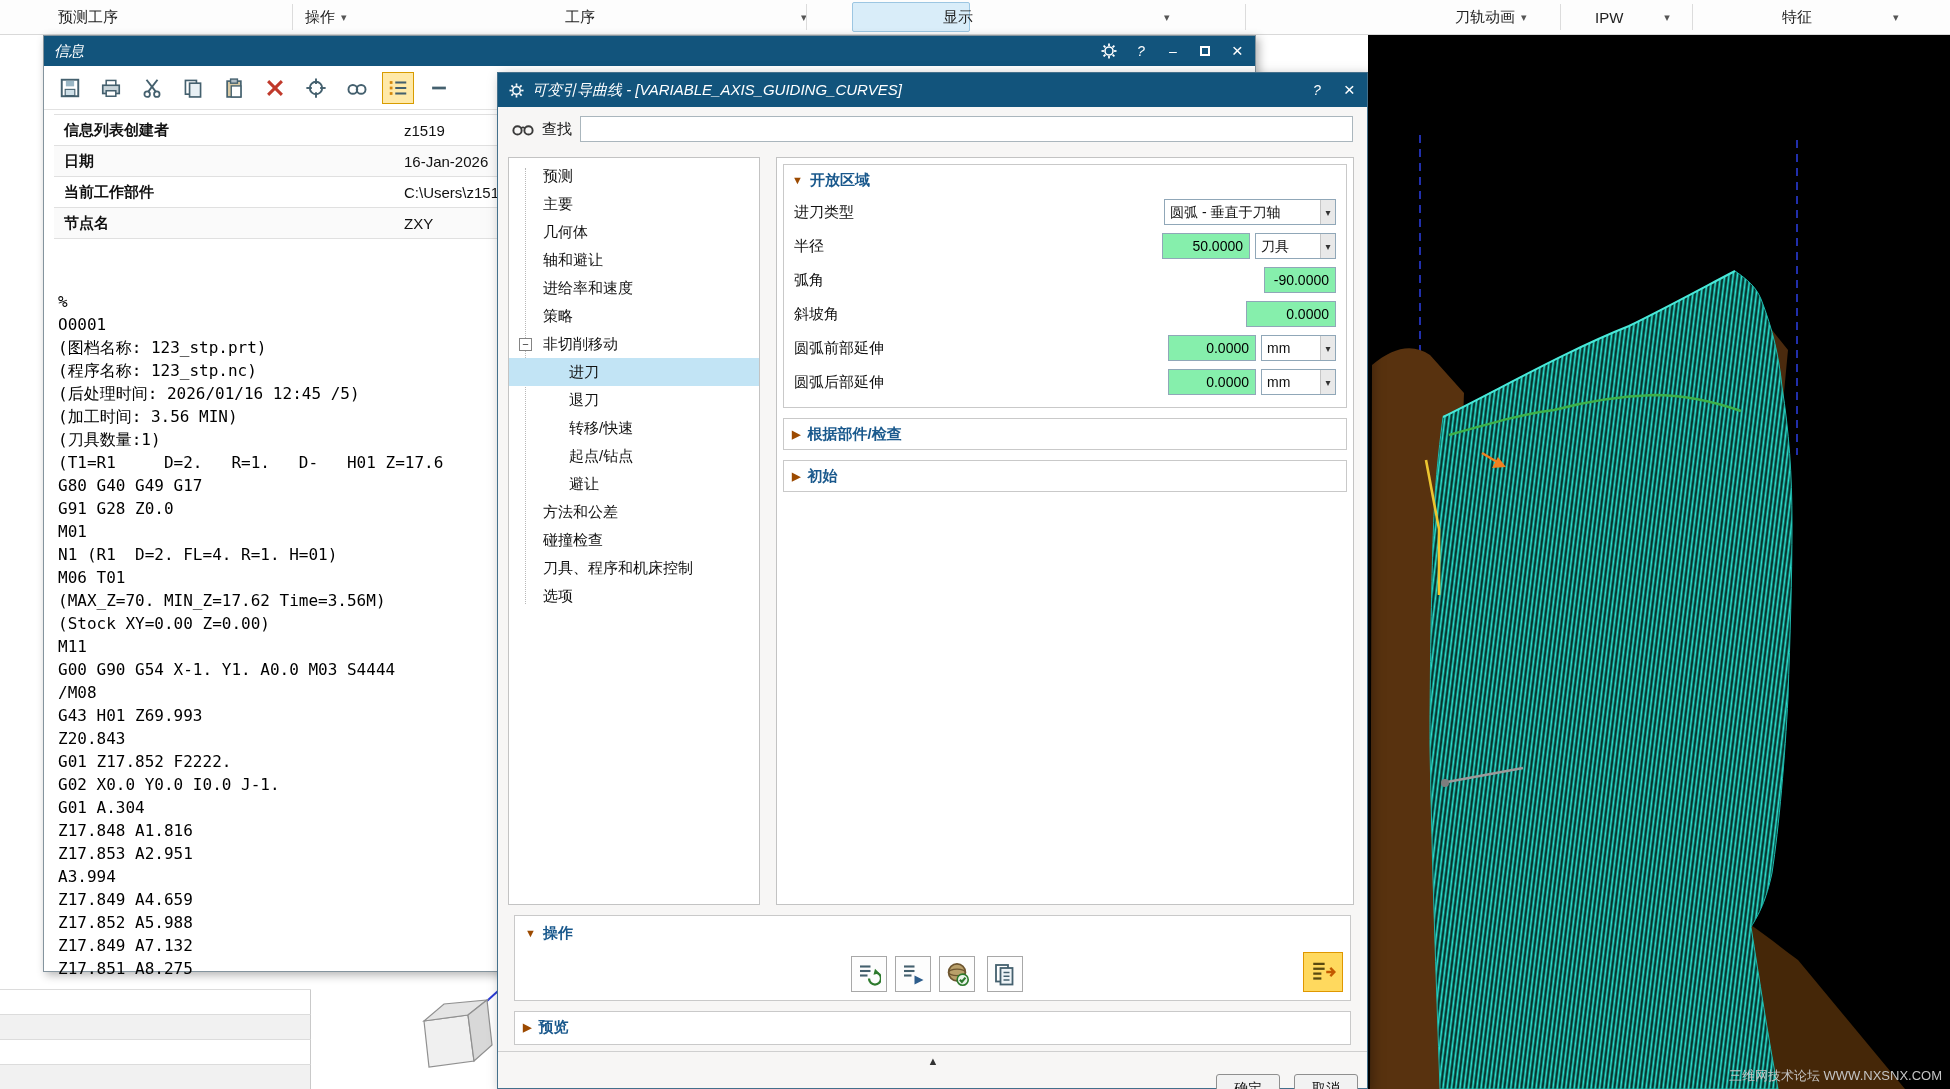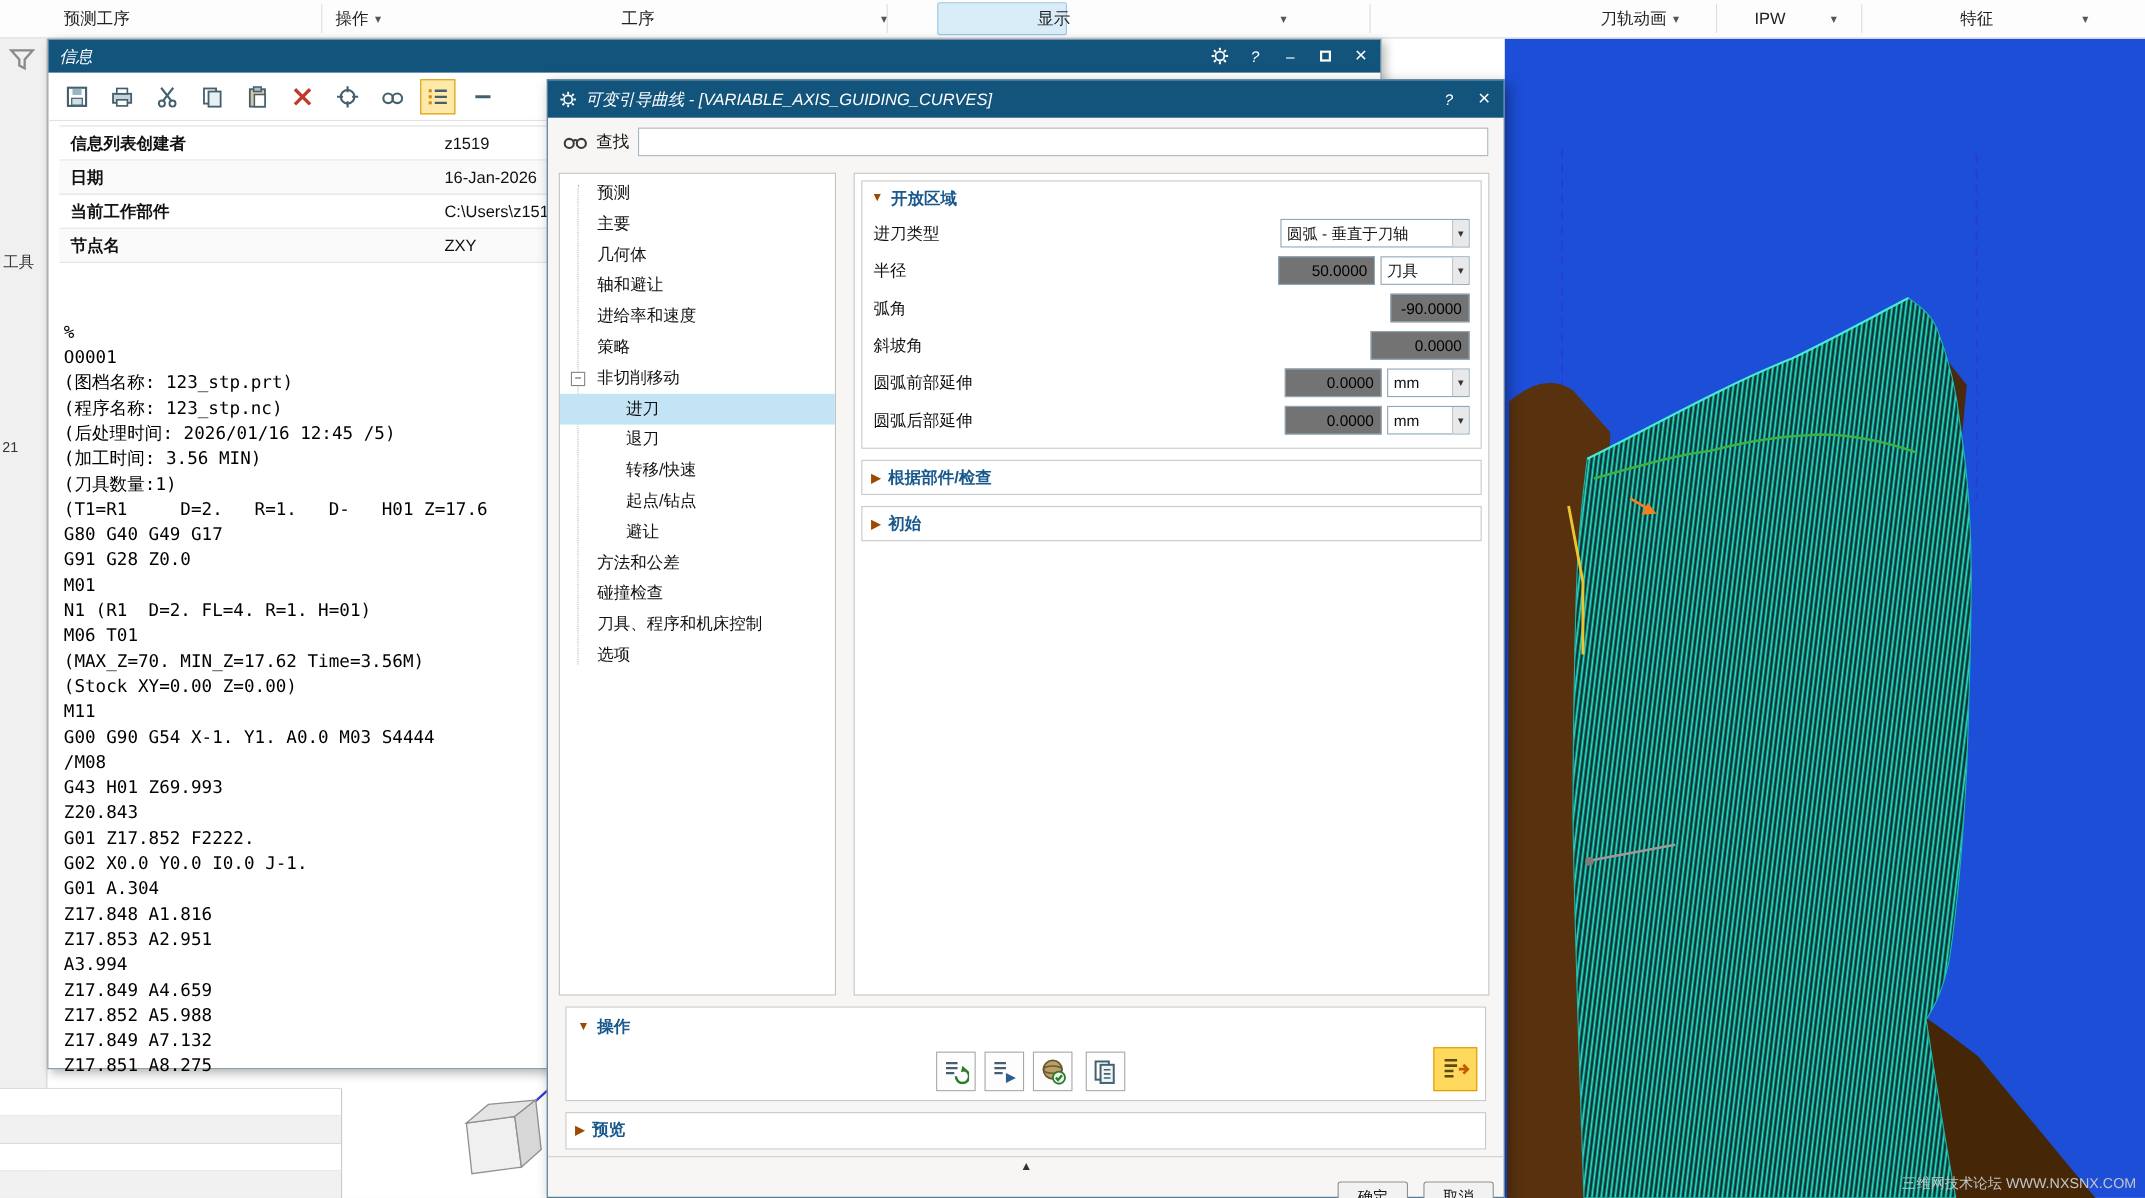--- a/index.html
+++ b/index.html
@@ -76,21 +76,21 @@
   .expander{position:absolute;left:10px;top:8px;width:13px;height:13px;border:1px solid #848484;
             background:#fff;font-size:11px;line-height:10px;text-align:center;color:#333;z-index:1;}
   .rpanel{position:absolute;left:278px;top:84px;width:578px;height:748px;background:#fff;
           border:1px solid #c3c3c3;padding:6px;}
   .gbox{border:1px solid #c9c9c9;background:#fff;margin-bottom:10px;}
   .ghead{height:30px;display:flex;align-items:center;gap:7px;padding:0 8px;font-size:15px;
          font-weight:bold;color:#19588c;}
   .sarrow{color:#9c4a00;font-size:11px;}
   .prow{height:34px;display:flex;align-items:center;padding:0 10px;font-size:15px;gap:5px;}
   .prow .sp{flex:1;}
-  .numin{height:26px;border:1px solid #90a7b8;background:#737373;font-size:14px;text-align:right;
+  .numin{height:26px;border:1px solid #90a7b8;background:#86efac;font-size:14px;text-align:right;
          padding:0 6px;font-family:inherit;}
   .selbox{height:26px;border:1px solid #90a7b8;background:#fff;display:flex;align-items:stretch;}
   .selbox .txt{flex:1;font-size:14px;padding:4px 5px 0;white-space:nowrap;overflow:hidden;}
   .selbox .da{width:15px;background:#e9e9e9;border-left:1px solid #c6c6c6;display:flex;
               align-items:center;justify-content:center;font-size:10px;color:#333;}
   .abox{position:absolute;left:16px;top:842px;width:837px;height:86px;background:#fff;
         border:1px solid #c9c9c9;}
   .abox .ghead{position:absolute;left:2px;top:2px;}
   .act-btn{position:absolute;top:40px;width:36px;height:36px;border:1px solid #a8a8a8;
            background:#fdfdfd;display:flex;align-items:center;justify-content:center;}
@@ -98,21 +98,21 @@
   .pbox{position:absolute;left:16px;top:938px;width:837px;height:34px;background:#fff;
         border:1px solid #c9c9c9;}
   .dbottom{position:absolute;left:0;top:978px;width:100%;height:39px;border-top:1px solid #cfcfcf;}
   .up-btn{position:absolute;left:395px;top:3px;width:80px;text-align:center;font-size:11px;color:#333;}
   .dbtn{position:absolute;top:22px;width:64px;height:30px;background:#f2f2f2;border:1px solid #8f8f8f;
         border-radius:3px;font-size:14px;text-align:center;line-height:26px;}
   .dbtn.ok{left:718px;}
   .dbtn.cancel{left:796px;}
 
   
-  .viewport{position:absolute;left:1368px;top:35px;width:582px;height:1054px;background:#1d4ed8;z-index:0;}
+  .viewport{position:absolute;left:1368px;top:35px;width:582px;height:1054px;background:#000000;z-index:0;}
   .watermark{position:absolute;right:8px;bottom:4px;color:#c4c4c4;font-size:13px;z-index:1;}
 </style>
 </head>
 <body>
 
 <div id="root">
 
   <div class="ribbon">
     <div class="grp" style="left:58px">
       <span>预测工序</span>
@@ -142,27 +142,20 @@
       <span>IPW</span>
       <span class="darr" style="margin-left:35px">▾</span>
     </div>
     <div class="sep" style="left:1692px"></div>
     <div class="grp" style="left:1782px">
       <span>特征</span>
       <span class="darr" style="margin-left:75px">▾</span>
     </div>
   </div>
 
-  <div class="rail">
-    <svg width="26" height="26" style="position:absolute;left:7px;top:6px" viewBox="0 0 16 16">
-      <path d="M2 3h12l-4.5 5v5l-3-1.5V8Z" fill="none" stroke="#8a8a8a" stroke-width="1.3"></path>
-    </svg>
-    <div class="rail-label">工具</div>
-    <div class="rail-frag">21</div>
-  </div>
 
   <div class="btable">
     <div class="btrow"></div>
     <div class="btrow"></div>
     <div class="btrow"></div>
     <div class="btrow"></div>
   </div>
 
   <div class="cube-wrap">
     <svg width="92" height="100" viewBox="0 0 92 100">

